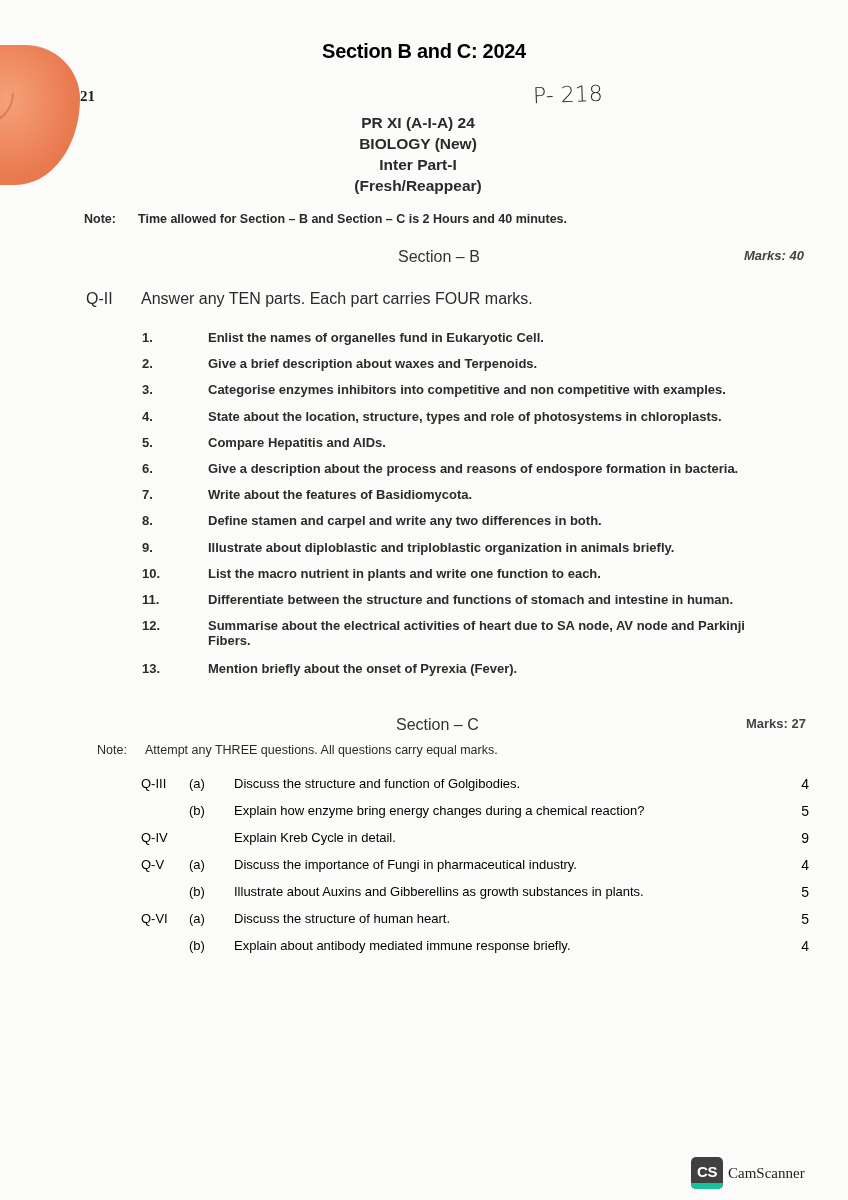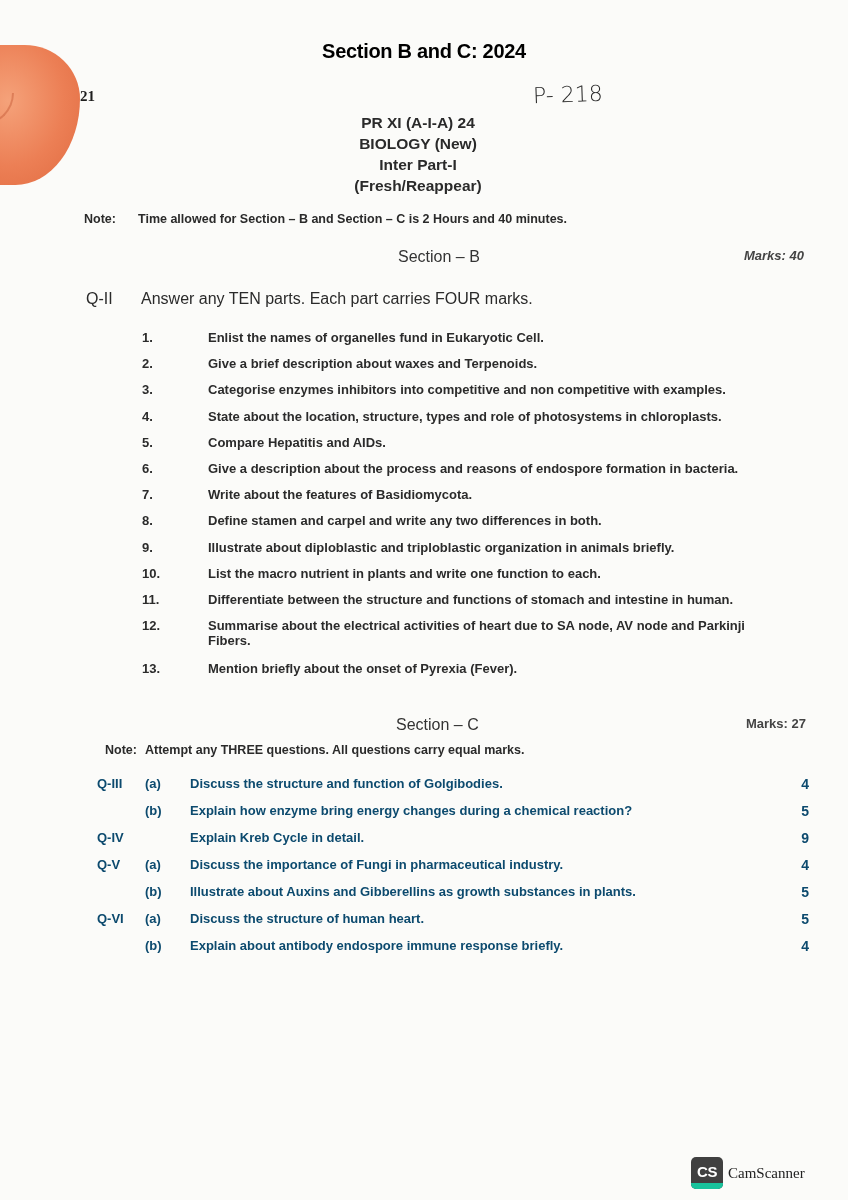--- a/index.html
+++ b/index.html
@@ -29,24 +29,24 @@
     .note .label { display: inline-block; width: 54px; }
     .section-title { font-size: 16px; color: #333; }
     .marks { font-weight: bold; font-size: 13px; color: #444; font-style: italic; }
     .qhead { left: 86px; top: 290px; font-size: 16px; color: #2a2a2a; }
     .qhead .qlabel { display: inline-block; width: 55px; }
     .sb-list { position: absolute; left: 142px; top: 330px; width: 640px; }
     .sb-item { display: flex; font-size: 13px; font-weight: bold; color: #2b2b2b; height: 26.2px; align-items: flex-start; }
     .sb-item .num { width: 47px; flex: none; }
     .sb-item .txt { flex: 1; line-height: 15px; padding-left: 19px; }
     .sb-item.tall { height: 43px; }
-    .sc-note { left: 97px; top: 743px; font-weight: bold; font-size: 12.5px; color: #2a2a2a; text-align: center; }
+    .sc-note { left: 97px; top: 743px; font-weight: normal; font-size: 12.5px; color: #2a2a2a; }
     .sc-note .label { display: inline-block; width: 48px; }
     .sc-list { position: absolute; left: 97px; top: 770px; width: 712px; }
-    .sc-row { display: flex; font-size: 13px; font-weight: bold; color: #0c4a6e; height: 27px; align-items: center; }
+    .sc-row { display: flex; font-size: 13px; font-weight: normal; color: #000000; height: 27px; align-items: center; margin-left: 44px; }
     .sc-row .q { width: 48px; flex: none; }
     .sc-row .part { width: 45px; flex: none; }
     .sc-row .txt { flex: 1; }
     .sc-row .mk { width: 20px; text-align: right; flex: none; font-size: 14px; }
     .cs-logo { left: 691px; top: 1157px; display: flex; align-items: center; }
     .cs-badge {
       width: 32px; height: 32px; border-radius: 5px; background: #404040; color: #fff;
       font-weight: bold; font-size: 15px; display: flex; align-items: center; justify-content: center;
       position: relative; overflow: hidden; letter-spacing: -0.5px;
     }
@@ -178,21 +178,21 @@
     </div>
   <div class="sc-row">
       <span class="q">Q-VI</span>
       <span class="part">(a)</span>
       <span class="txt">Discuss the structure of human heart.</span>
       <span class="mk">5</span>
     </div>
   <div class="sc-row">
       <span class="q"></span>
       <span class="part">(b)</span>
-      <span class="txt">Explain about antibody endospore immune response briefly.</span>
+      <span class="txt">Explain about antibody mediated immune response briefly.</span>
       <span class="mk">4</span>
     </div>
 </div>
 
 <div class="abs cs-logo">
   <div class="cs-badge">
       <span>CS</span>
     </div>
   <span class="cs-text">CamScanner</span>
 </div>

